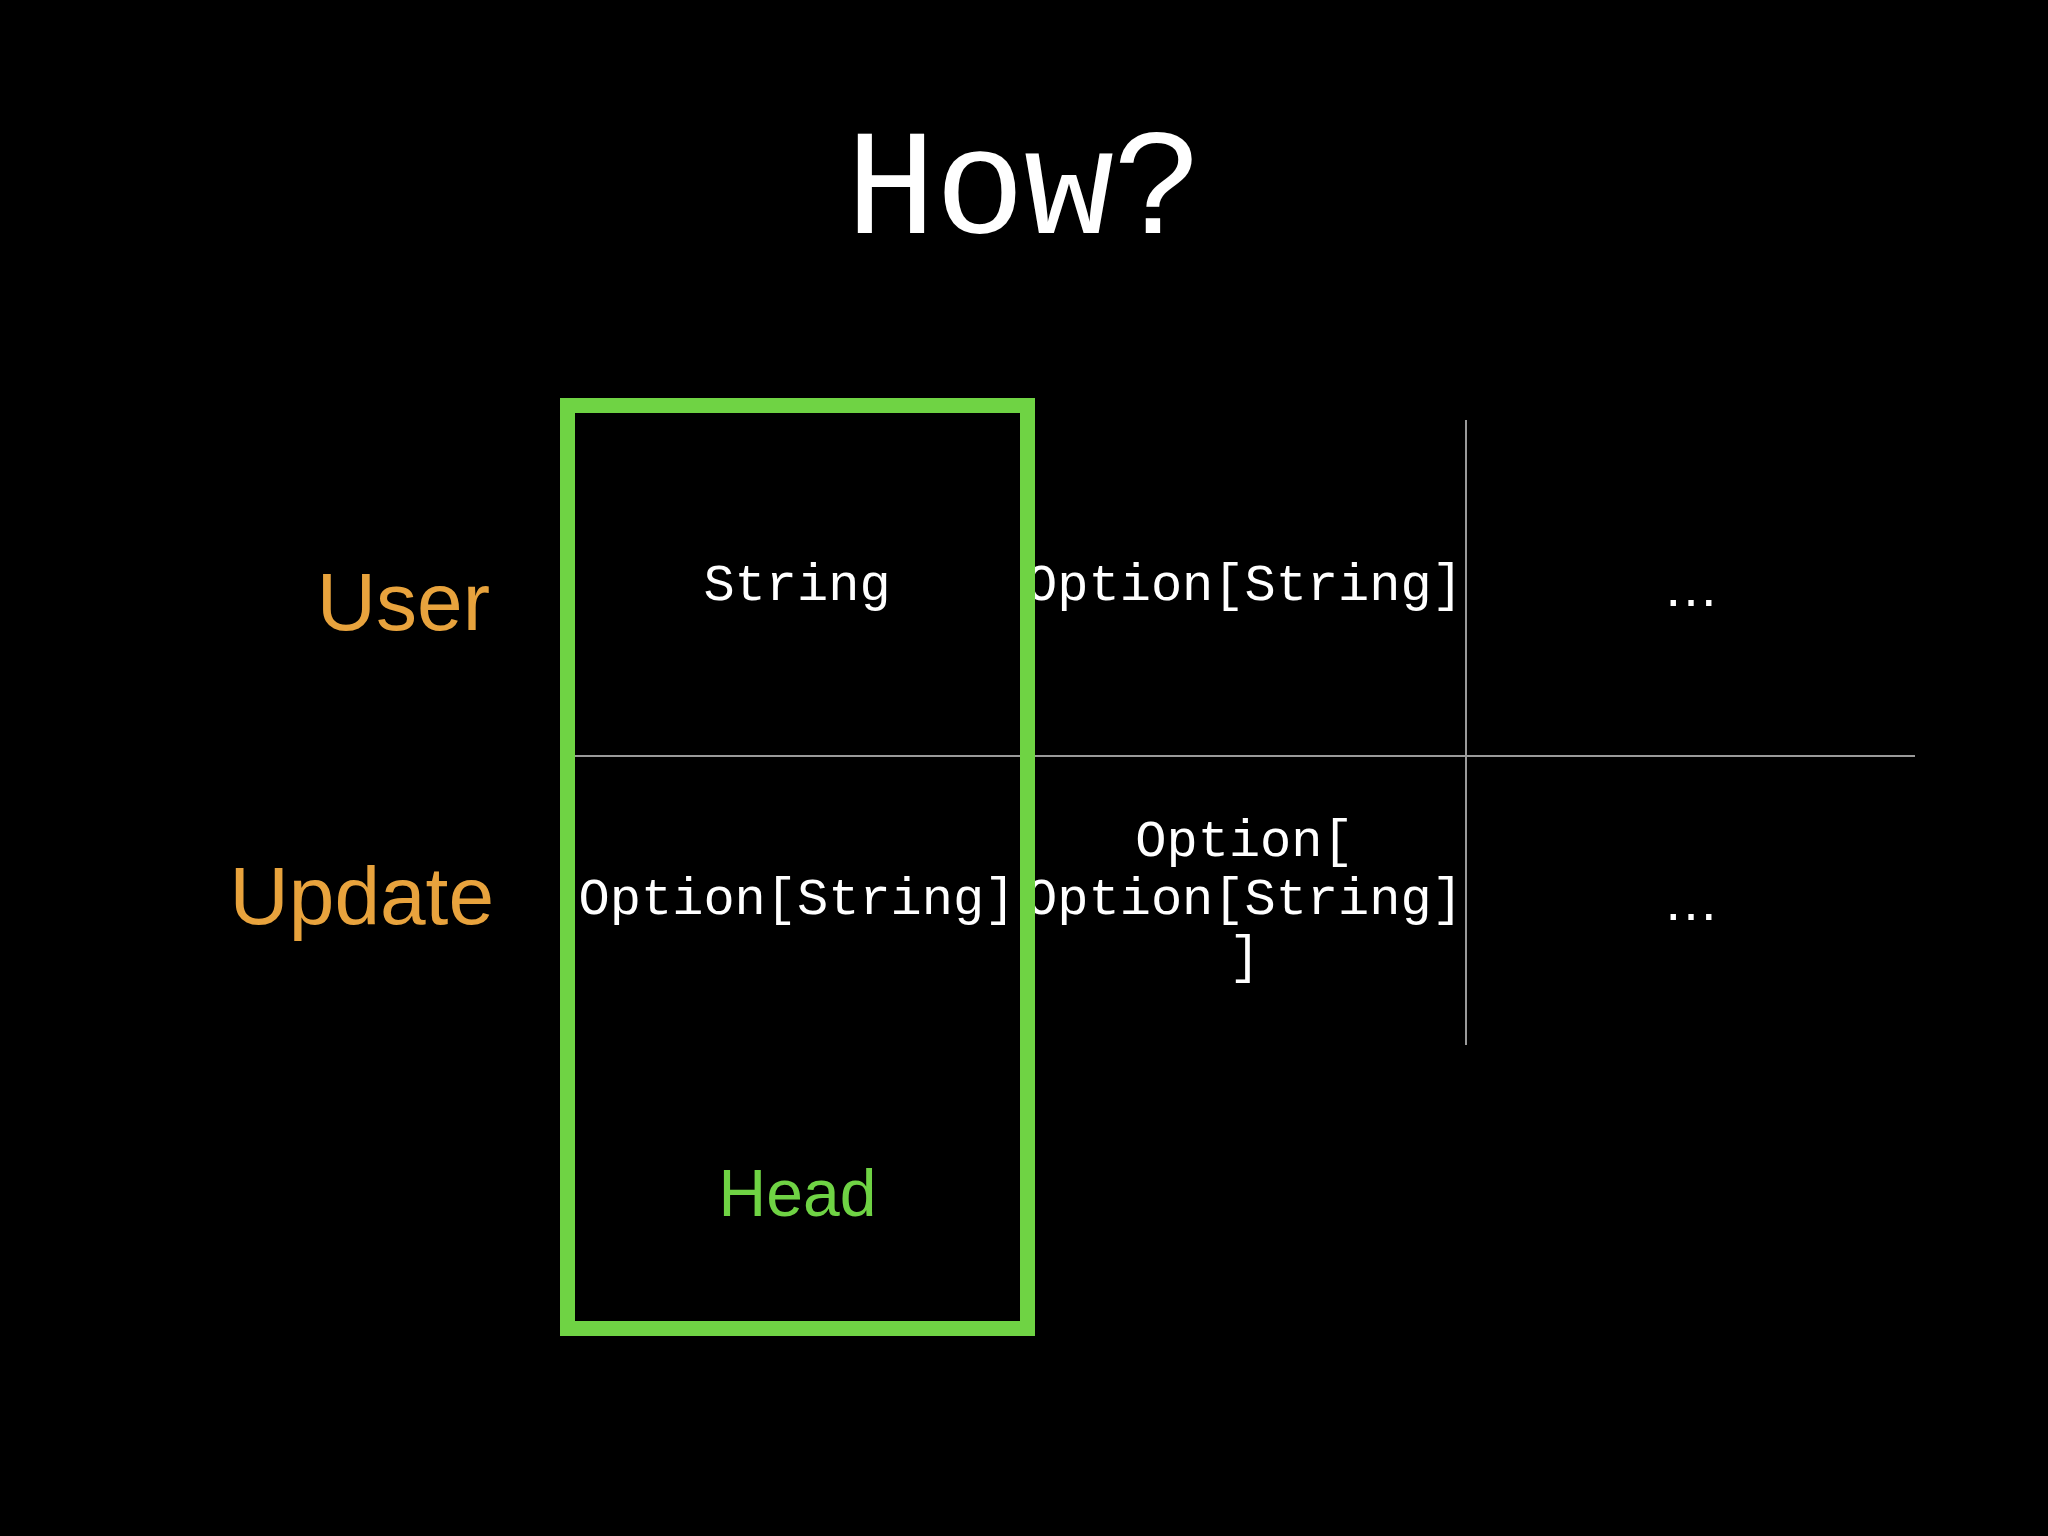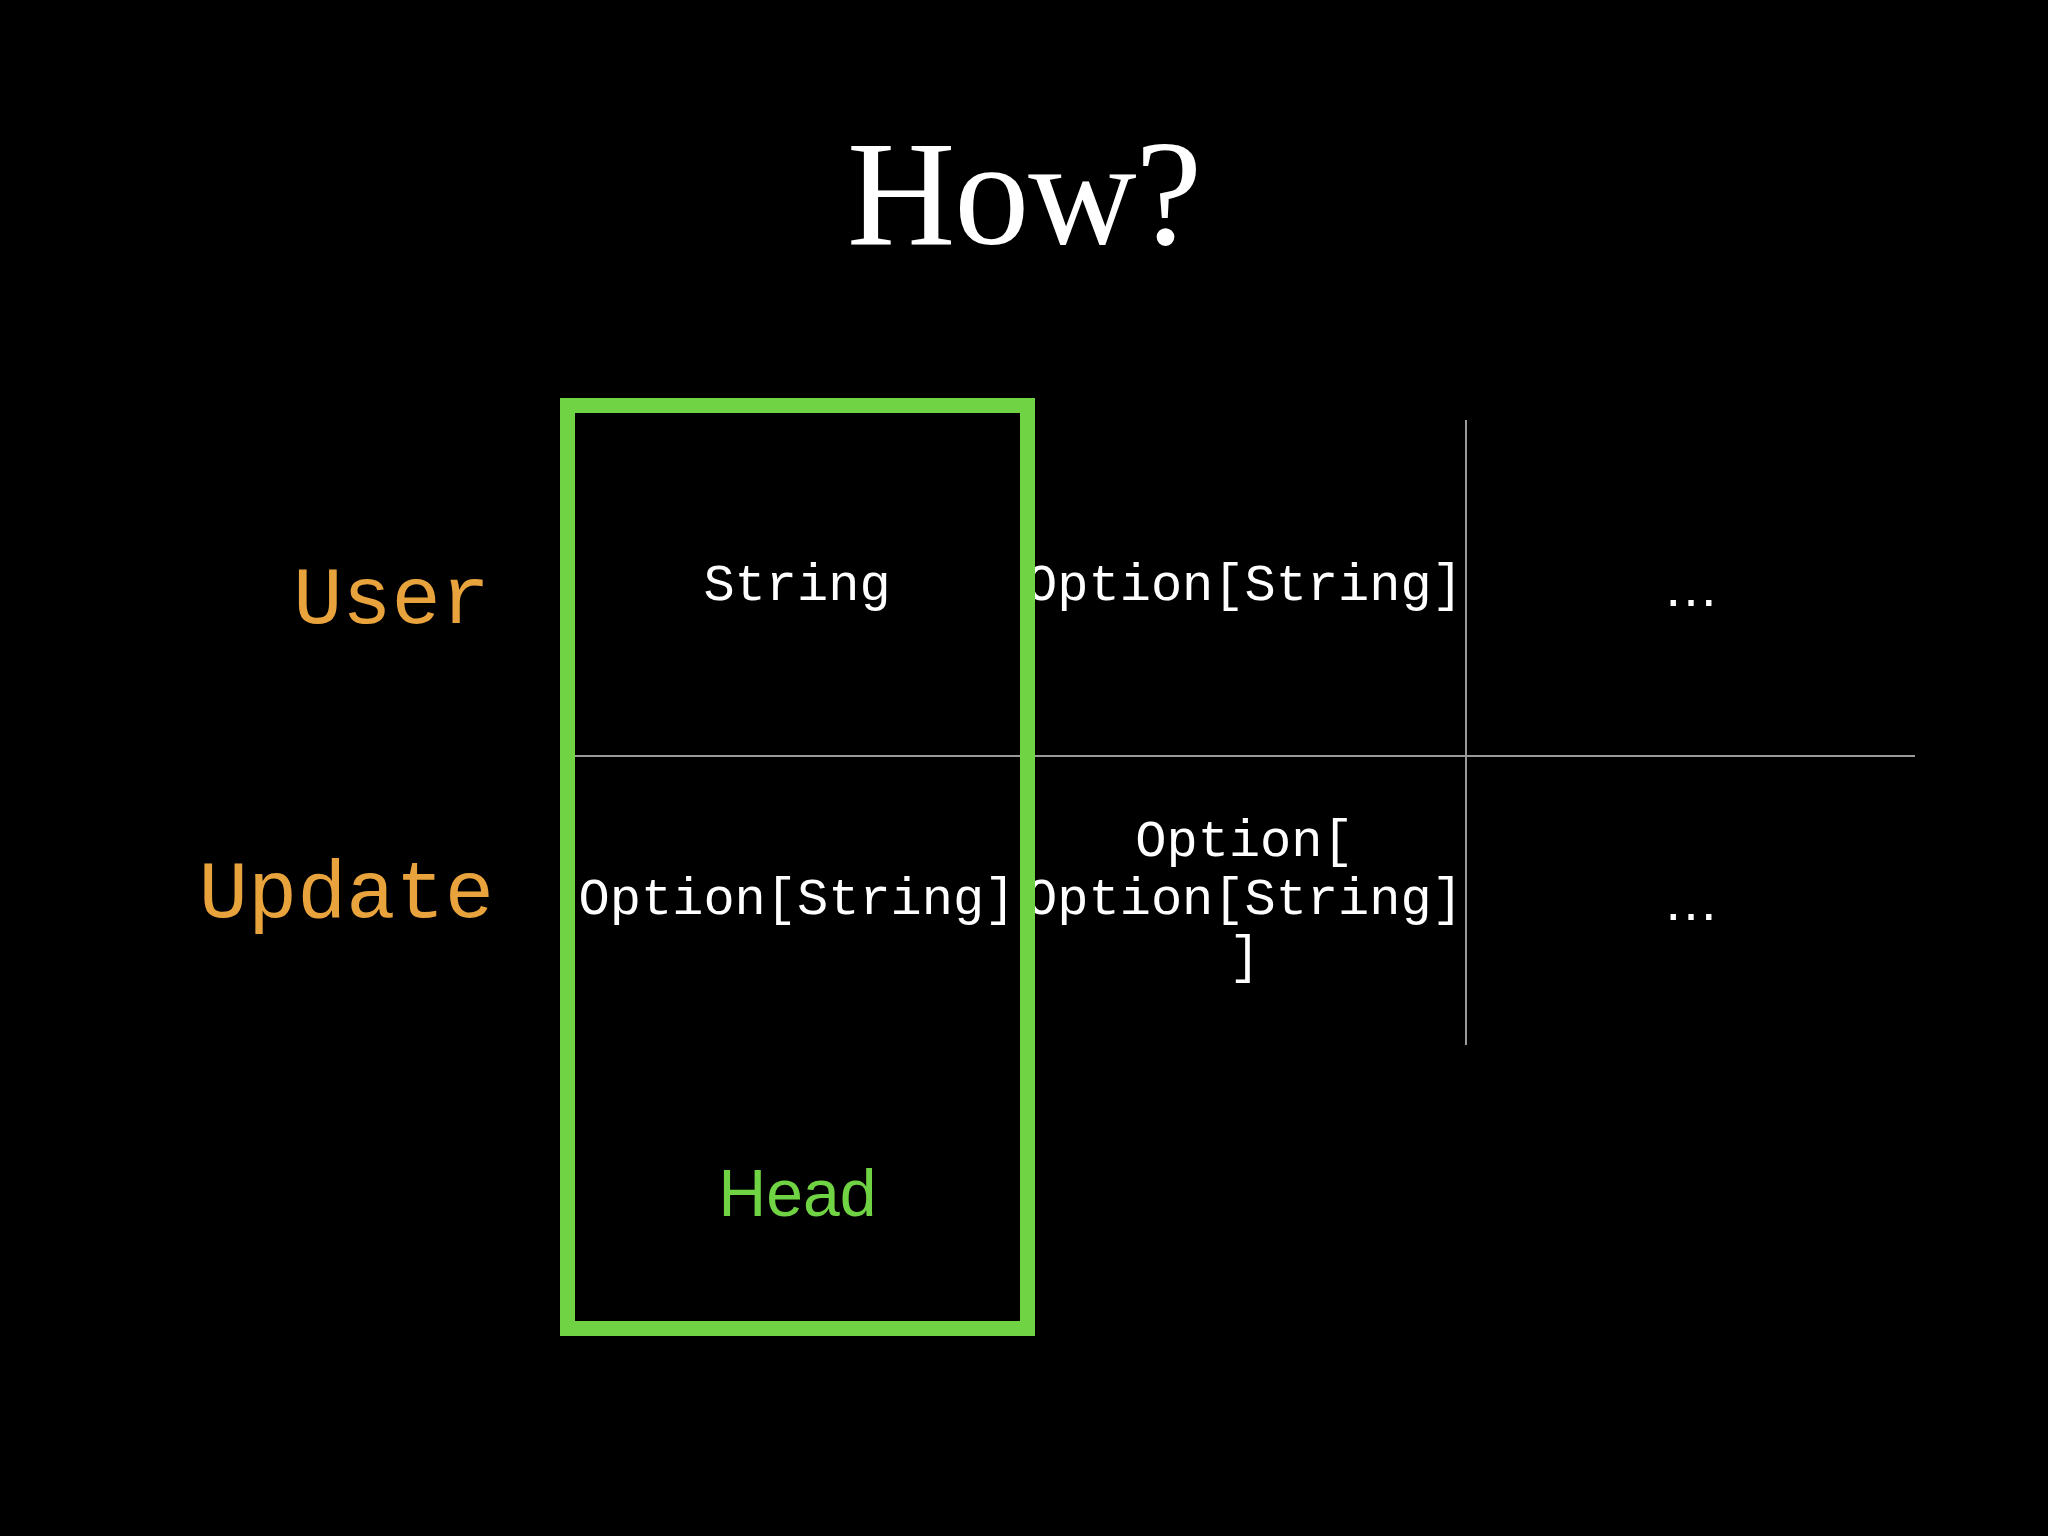--- a/index.html
+++ b/index.html
@@ -17,21 +17,21 @@
   }
 
   
   #title {
     position: absolute;
     left: 0;
     top: 118px;
     width: 2048px;
     text-align: center;
     color: #ffffff;
-    font-family: Liberation Serif, serif;
+    font-family: Liberation Mono, monospace;
     font-size: 150px;
     font-weight: 400;
     line-height: 1.0;
     letter-spacing: -1px;
     white-space: pre;
   }
 
   
   
   #table {
@@ -78,21 +78,21 @@
 
   .ellipsis {
     font-family: "Liberation Sans", sans-serif;
     font-size: 56px;
   }
 
   
   .row-label {
     position: absolute;
     color: #E8A33D;
-    font-family: Liberation Mono, monospace;
+    font-family: Liberation Sans, sans-serif;
     font-size: 82px;
     line-height: 1.0;
     white-space: pre;
     text-align: right;
   }
   #label-user {
     left: 0px;
     top: 561px;
     width: 490px;
   }

